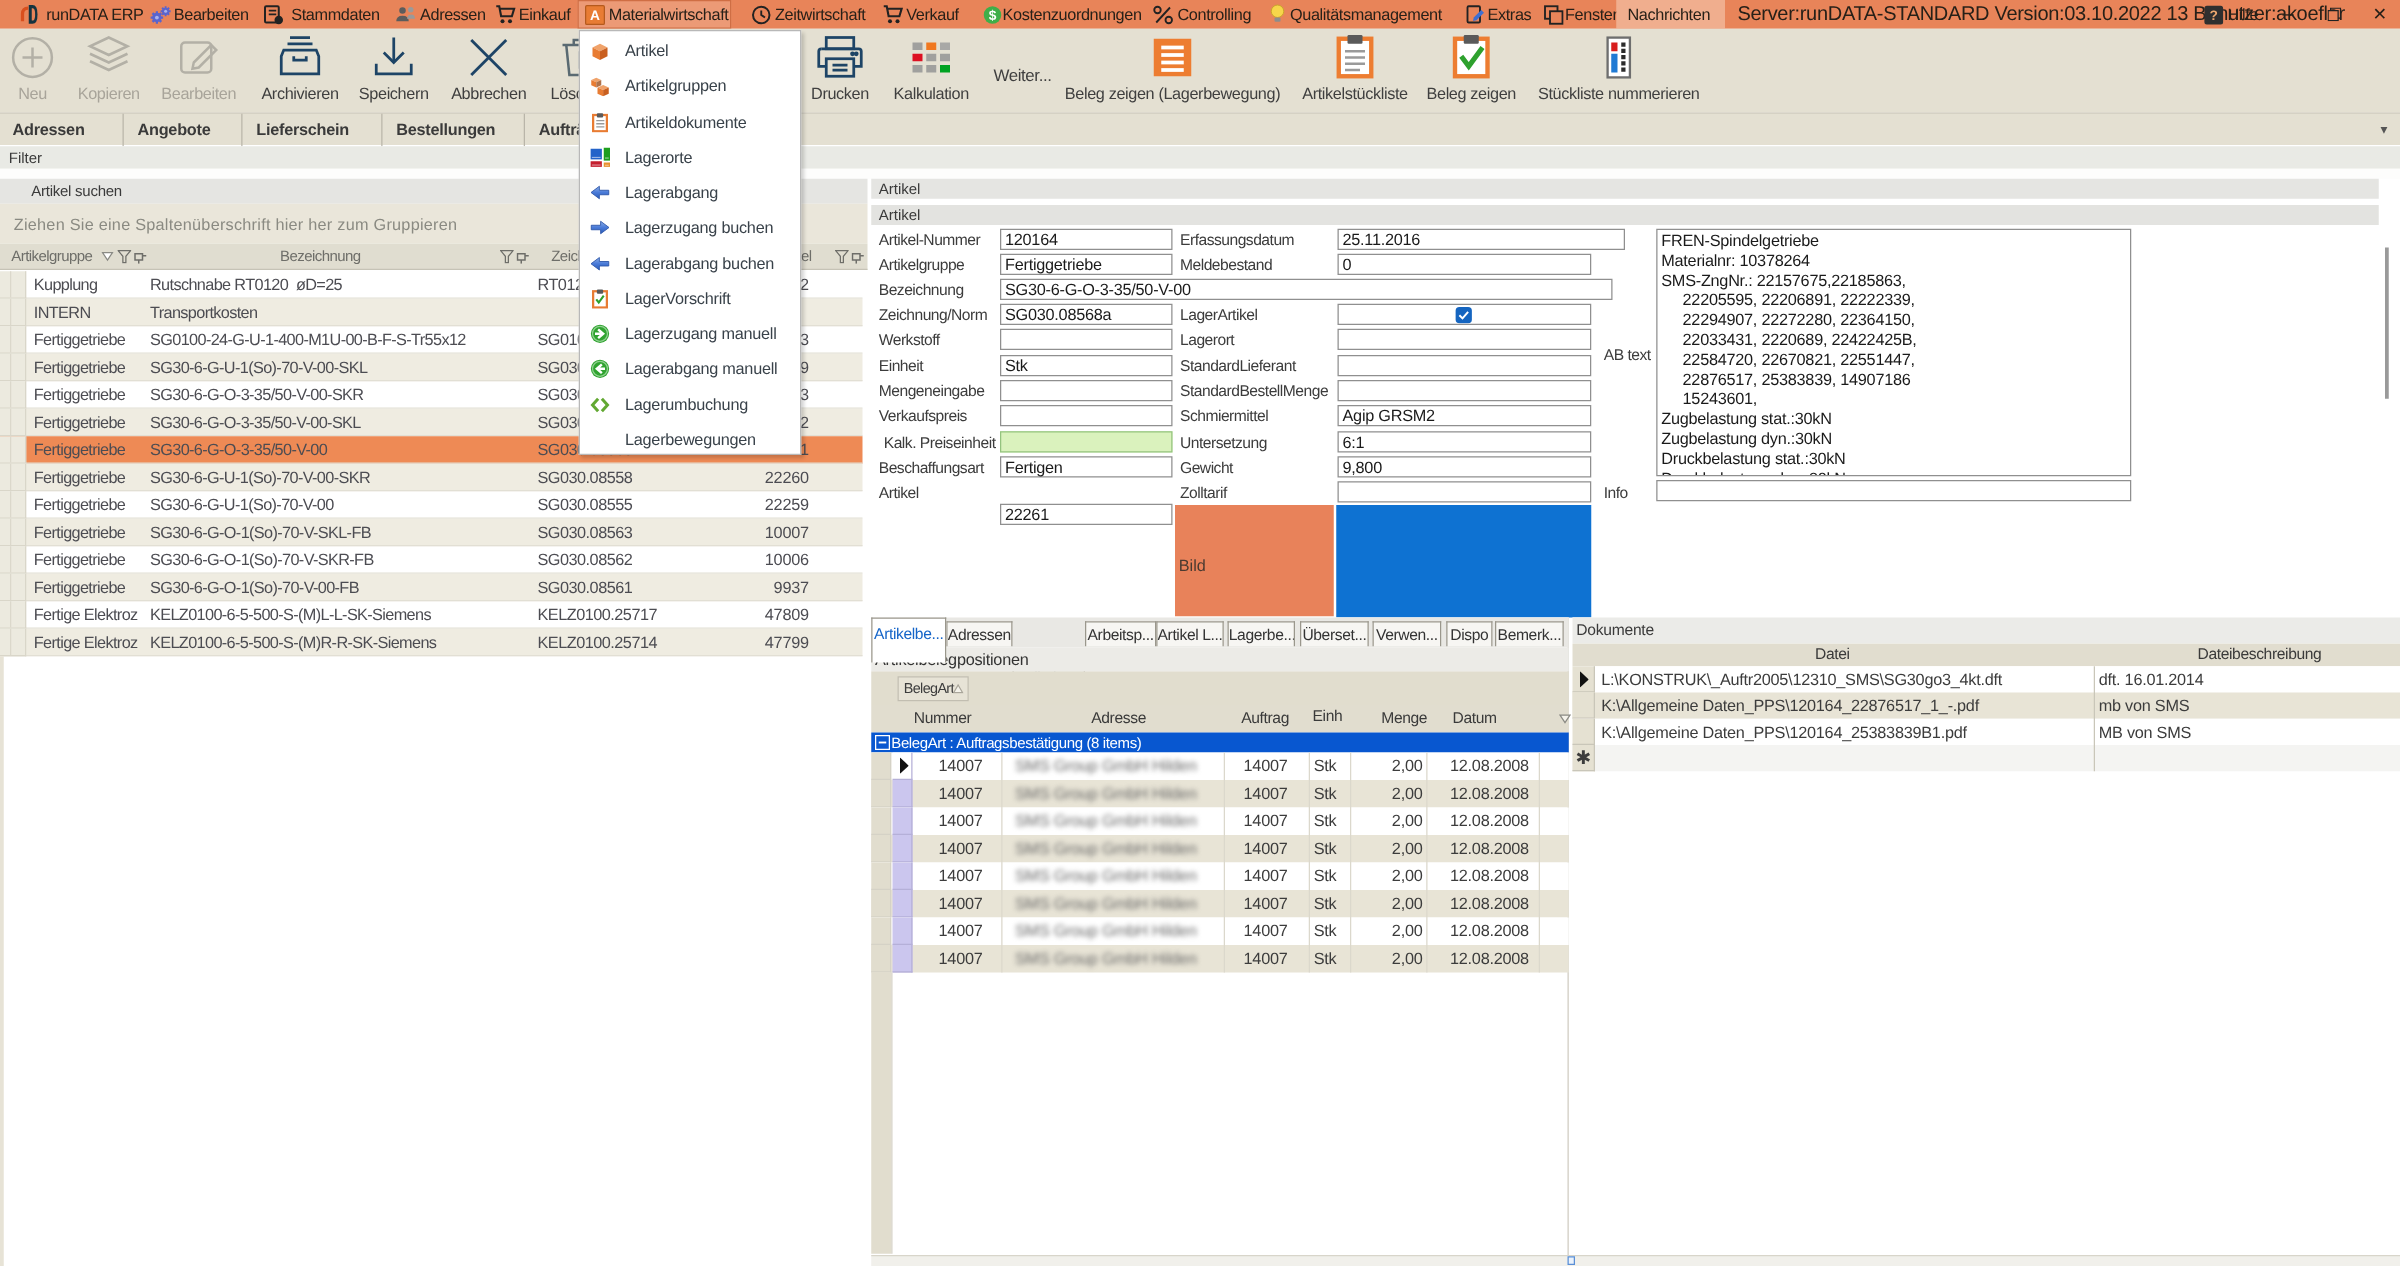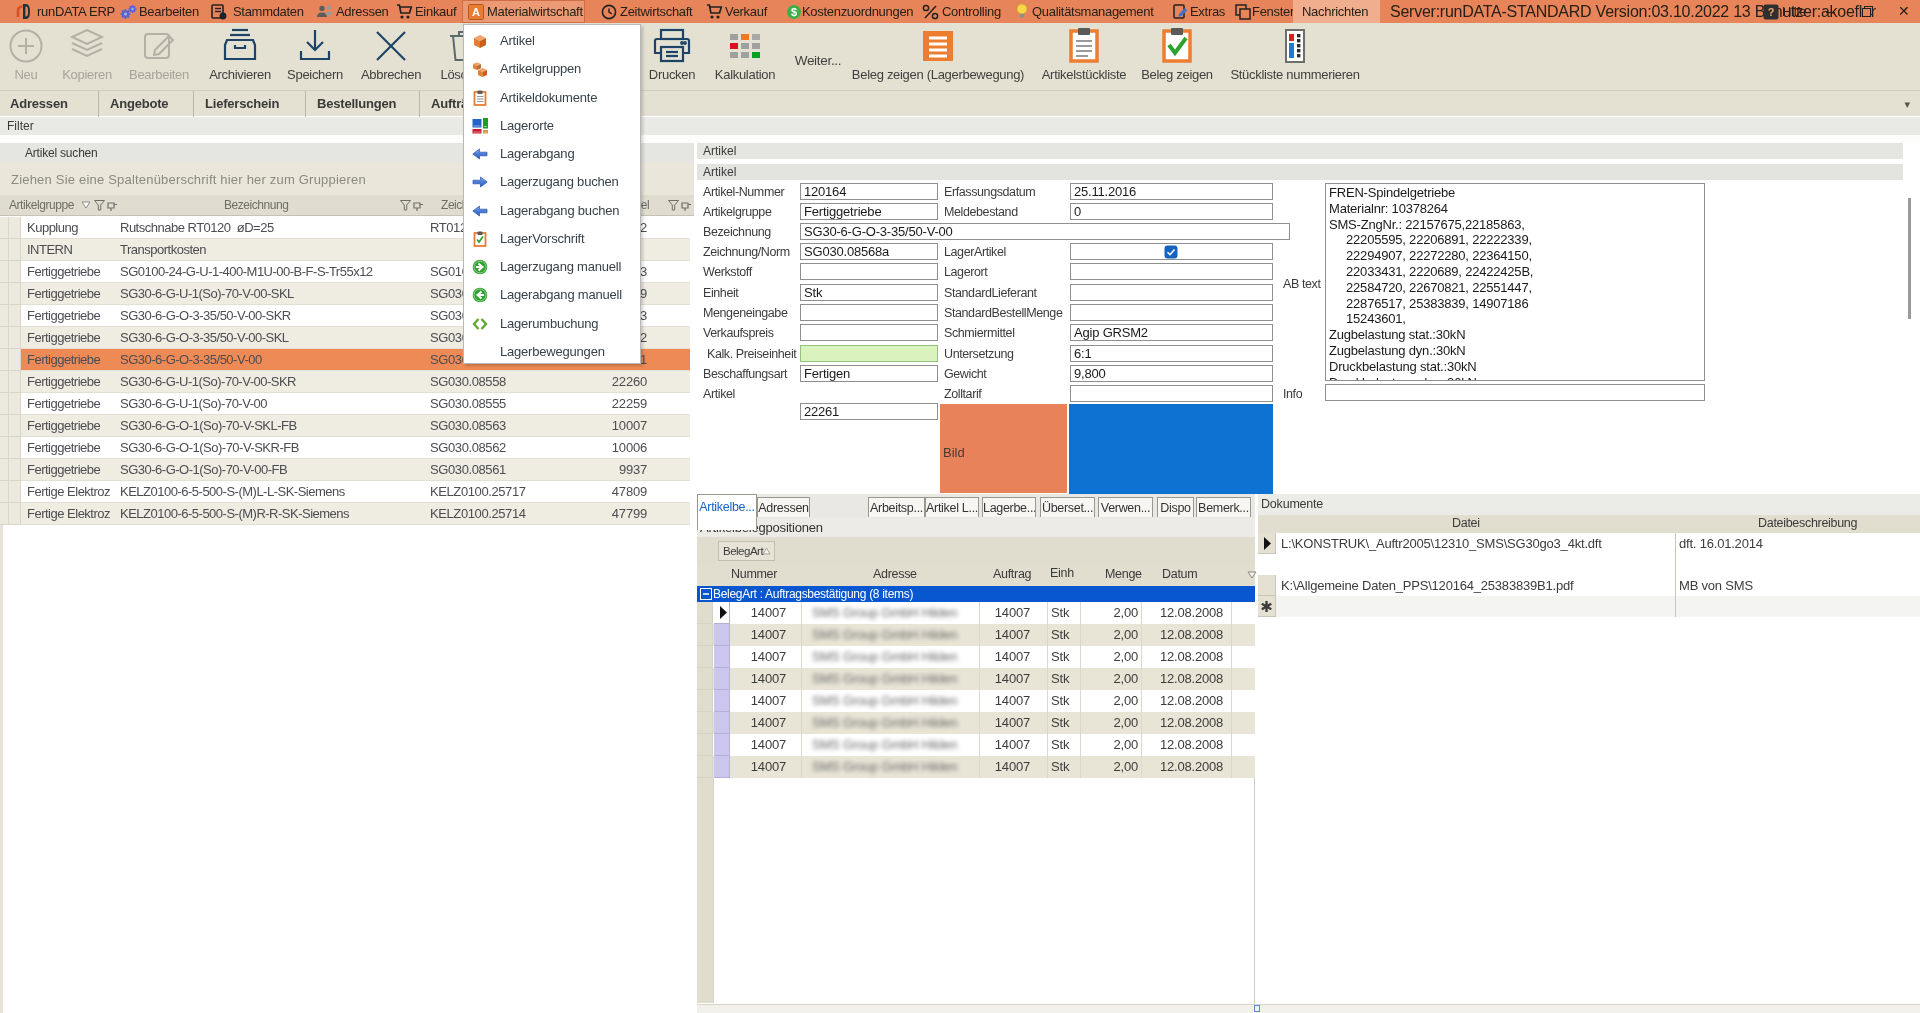--- a/index.html
+++ b/index.html
@@ -490,21 +490,21 @@
       <div class="c4">47799</div>
     </div>
   <div class="abs" style="left:0;top:382px;width:3px;height:488px;background:#e7e3d6;"></div>
 </div>
 <div id="rp">
   <div id="rp-cap">Artikel</div>
   <div id="rp-g">Artikel</div>
   <div class="flabel" style="left:6px;top:41px;">Artikel-Nummer</div>
   <div class="finput" style="left:103px;top:40px;width:138px;">120164</div>
   <div class="flabel" style="left:247px;top:41px;">Erfassungsdatum</div>
-  <div class="finput" style="left:373px;top:40px;width:203px;">25.11.2016</div>
+  <div class="finput" style="left:373px;top:40px;width:230px;">25.11.2016</div>
   <div class="flabel" style="left:6px;top:61px;">Artikelgruppe</div>
   <div class="finput" style="left:103px;top:60px;width:138px;">Fertiggetriebe</div>
   <div class="flabel" style="left:247px;top:61px;">Meldebestand</div>
   <div class="finput" style="left:373px;top:60px;width:203px;">0</div>
   <div class="flabel" style="left:6px;top:81px;">Bezeichnung</div>
   <div class="finput" style="left:103px;top:80px;width:490px;">SG30-6-G-O-3-35/50-V-00</div>
   <div class="flabel" style="left:6px;top:101px;">Zeichnung/Norm</div>
   <div class="finput" style="left:103px;top:100px;width:138px;">SG030.08568a</div>
   <div class="flabel" style="left:247px;top:101px;">LagerArtikel</div>
   <div class="finput" style="left:373px;top:100px;width:203px;"></div>
@@ -699,20 +699,25 @@
   </div>
   <div class="drow" style="top:39px;">
       <div class="dc0">
         <svg style="position:absolute;left:5px;top:4px;" width="8" height="13" viewBox="0 0 8 13">
           <path d="M1 0 L8 6.5 L1 13 Z" fill="#111"></path>
         </svg>
       </div>
       <div class="dc1">L:\KONSTRUK\_Auftr2005\12310_SMS\SG30go3_4kt.dft</div>
       <div class="dc2">dft. 16.01.2014</div>
     </div>
+  <div class="drow alt" style="top:60px;">
+      <div class="dc0"></div>
+      <div class="dc1">K:\Allgemeine Daten_PPS\120164_22876517_1_-.pdf</div>
+      <div class="dc2">mb von SMS</div>
+    </div>
   <div class="drow" style="top:81px;">
       <div class="dc0"></div>
       <div class="dc1">K:\Allgemeine Daten_PPS\120164_25383839B1.pdf</div>
       <div class="dc2">MB von SMS</div>
     </div>
   <div class="drow" style="top:102px;background:#f4f4f2;">
       <div class="dc0" style="text-align:center;font-size:15px;line-height:21px;">✱</div>
       <div class="dc1"></div>
       <div class="dc2"></div>
     </div>

